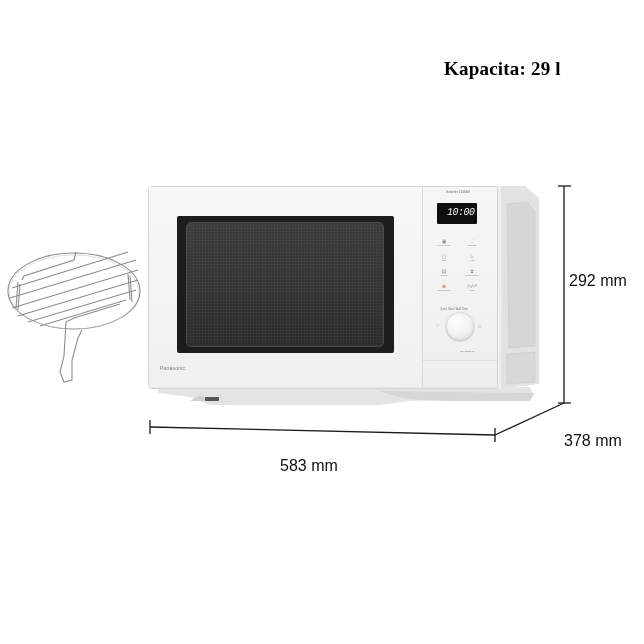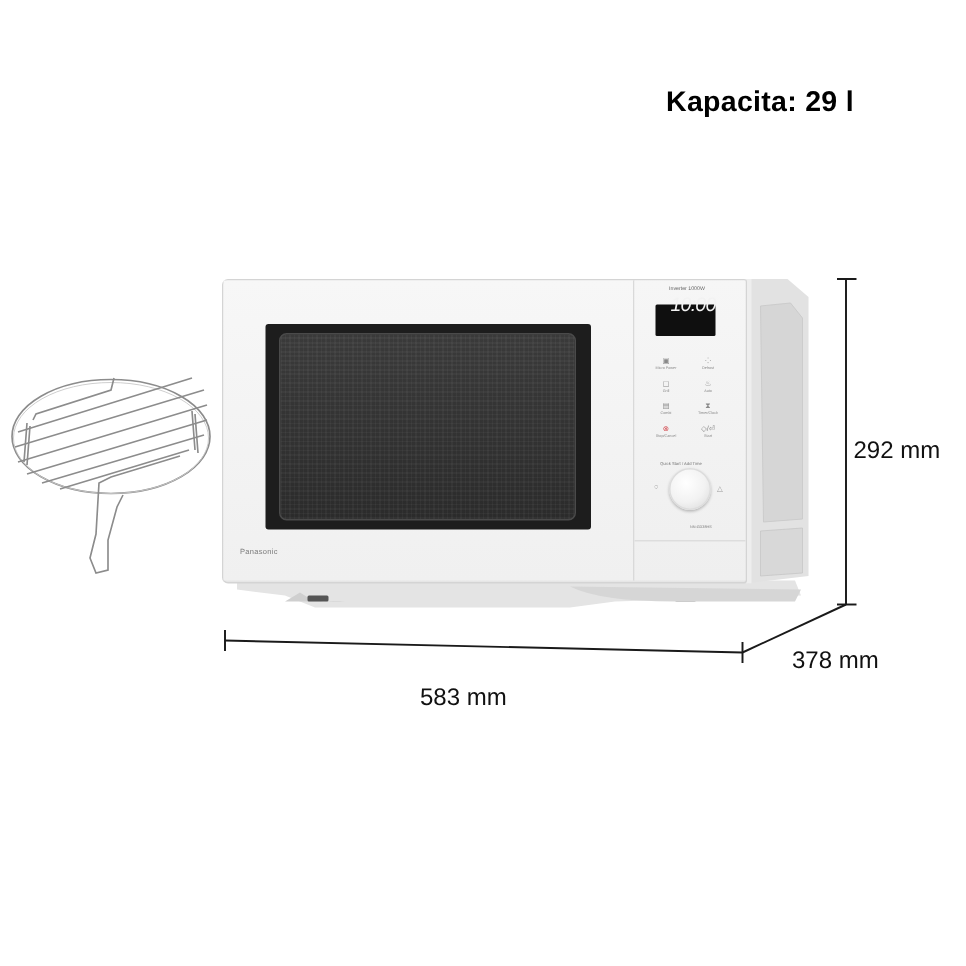--- a/index.html
+++ b/index.html
@@ -3,26 +3,26 @@
   <meta charset="utf-8">
   <style>
     html, body { margin: 0; padding: 0; }
     body {
       width: 644px; height: 644px; background: #ffffff; position: relative; overflow: hidden;
       font-family: "Liberation Sans", sans-serif;
     }
     .abs { position: absolute; }
     .capacity {
       left: 444px; top: 58px; font-size: 19px; font-weight: bold; color: #000;
-      letter-spacing: 0.2px; white-space: nowrap;
+      letter-spacing: 0.2px; white-space: nowrap; font-family: Liberation Serif, serif;
     }
     .dim-text { font-size: 16px; color: #111; white-space: nowrap; }
     .dim-width { left: 280px; top: 457px; }
-    .dim-height { left: 569px; top: 292px; }
-    .dim-depth { left: 528px; top: 432px; }
+    .dim-height { left: 569px; top: 272px; }
+    .dim-depth { left: 564px; top: 432px; }
 
     
     .mw-shadow {
       left: 150px; top: 383px; width: 390px; height: 26px;
     }
     .mw-front {
       left: 148px; top: 186px; width: 350px; height: 203px;
       background: linear-gradient(180deg, #f6f6f6 0%, #efefef 70%, #e6e6e6 100%);
       border: 1px solid #d4d4d4; border-radius: 4px 2px 2px 4px;
       box-sizing: border-box;
@@ -52,22 +52,22 @@
     }
     .control-panel {
       left: 423px; top: 187px; width: 74px; height: 200px;
       background: linear-gradient(180deg, #f6f6f6 0%, #efefef 100%);
     }
     .cp-logo { left: 446px; top: 190px; font-size: 3.5px; color: #666; white-space: nowrap; }
     .display {
       left: 437px; top: 203px; width: 40px; height: 21px; background: #0f0f0f; border-radius: 1px;
     }
     .display-time {
-      left: 447px; top: 195px; font-size: 13px; font-style: italic; color: #f2f2f2;
-      font-family: Liberation Sans, sans-serif; letter-spacing: -0.5px;
+      left: 447px; top: 207px; font-size: 10px; font-style: italic; color: #f2f2f2;
+      font-family: Liberation Mono, monospace; letter-spacing: -0.5px;
     }
     .btn-grid { left: 432px; top: 238px; width: 56px; height: 60px; }
     .cp-btn {
       position: absolute; width: 24px; text-align: center;
     }
     .cp-btn .glyph { display: block; font-size: 5px; color: #8a8a8a; line-height: 6px; }
     .cp-btn .lbl { display: block; font-size: 2.5px; color: #888; line-height: 4px; white-space: nowrap; }
     .cp-btn.stop .glyph { color: #d2454a; }
     .quick-label { left: 440px; top: 307px; font-size: 2.8px; color: #777; white-space: nowrap; }
     .dial {

